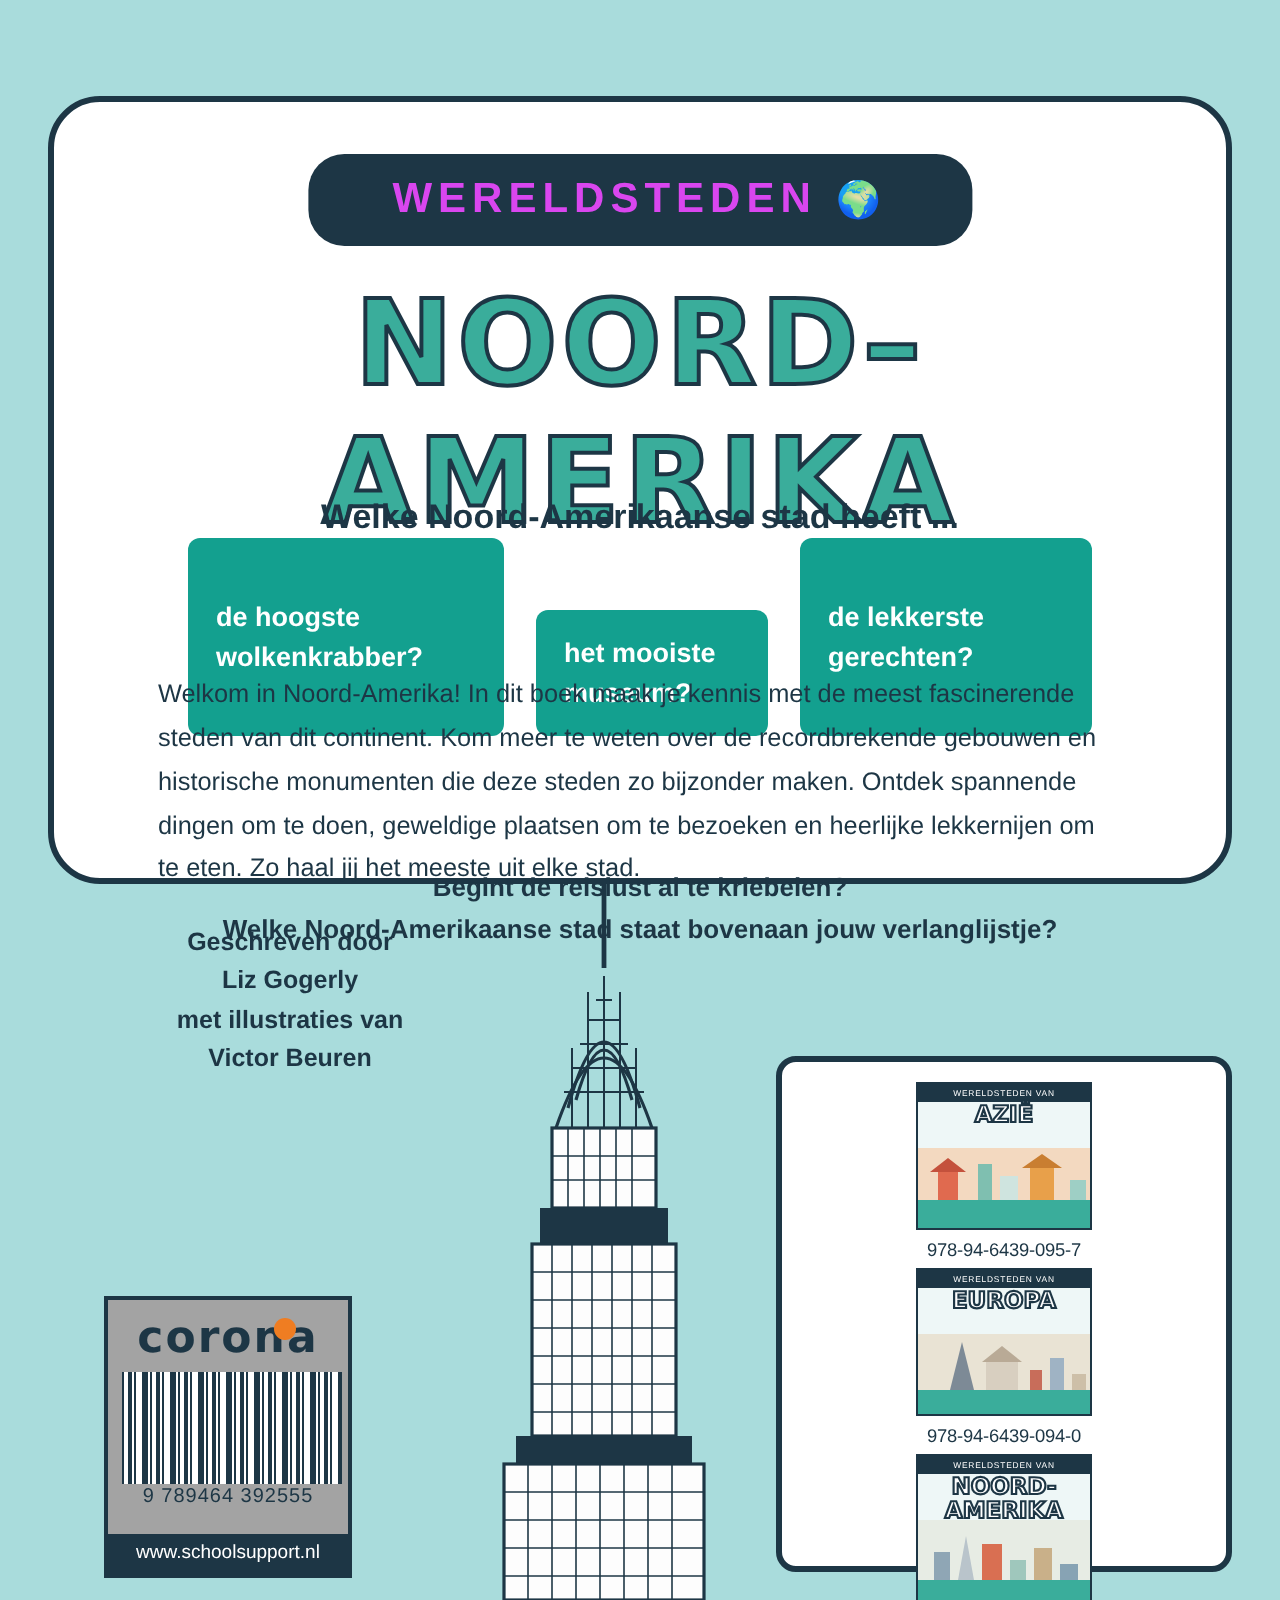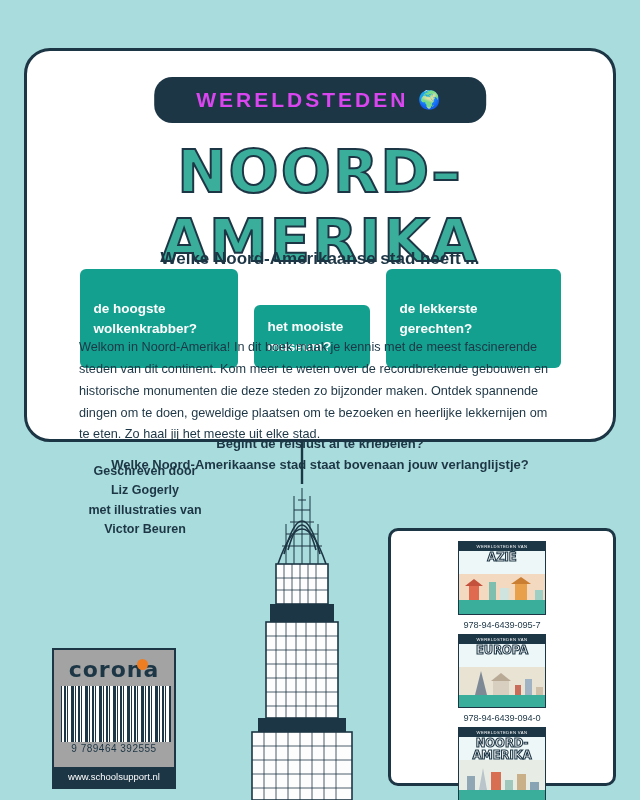--- a/index.html
+++ b/index.html
@@ -86,21 +86,21 @@
     border-radius: 6px;
     padding: 12px 14px;
     line-height: 1.45;
     text-align: left;
     min-height: 50px;
     display: flex;
     align-items: center;
   }
   .qbox.b1 { width: 158px; }
   .qbox.b2 { width: 116px; margin-top: 36px; }
-  .qbox.b3 { width: 175px; }
+  .qbox.b3 { width: 146px; }
 
   .body-text {
     position: absolute;
     left: 52px;
     right: 52px;
     top: 286px;
     font-size: 12.7px;
     line-height: 1.72;
     color: #1d3645;
   }

